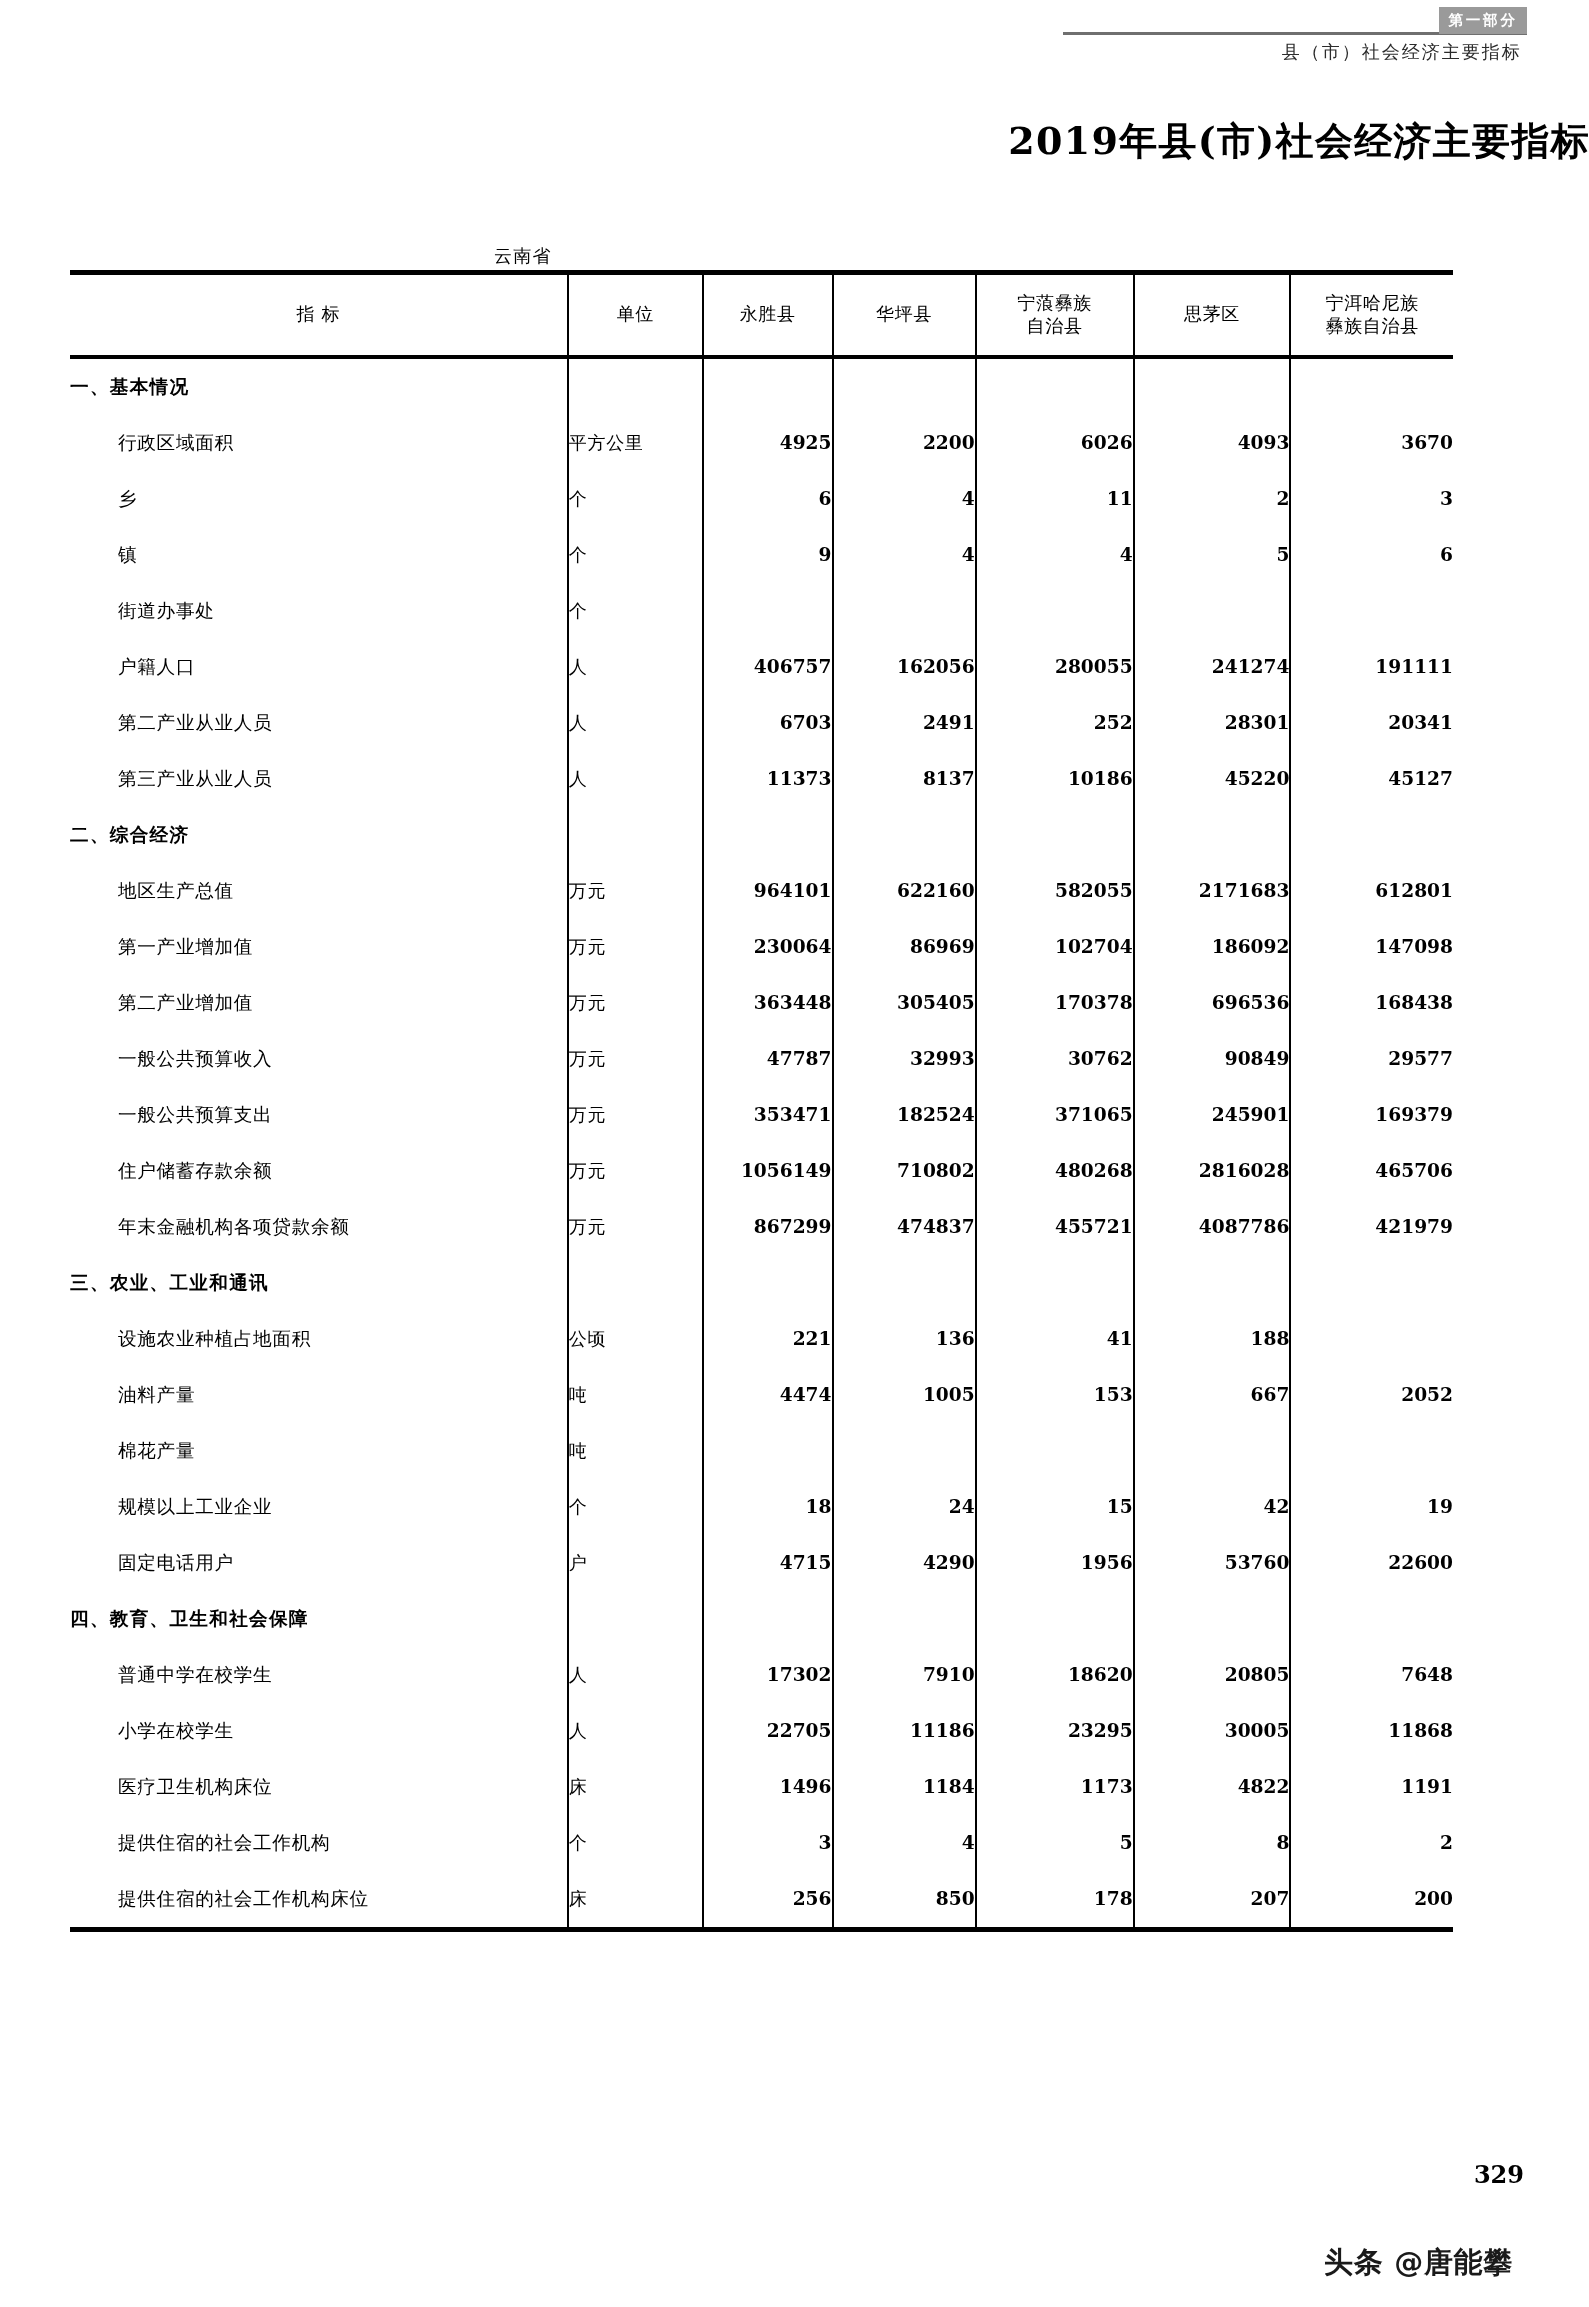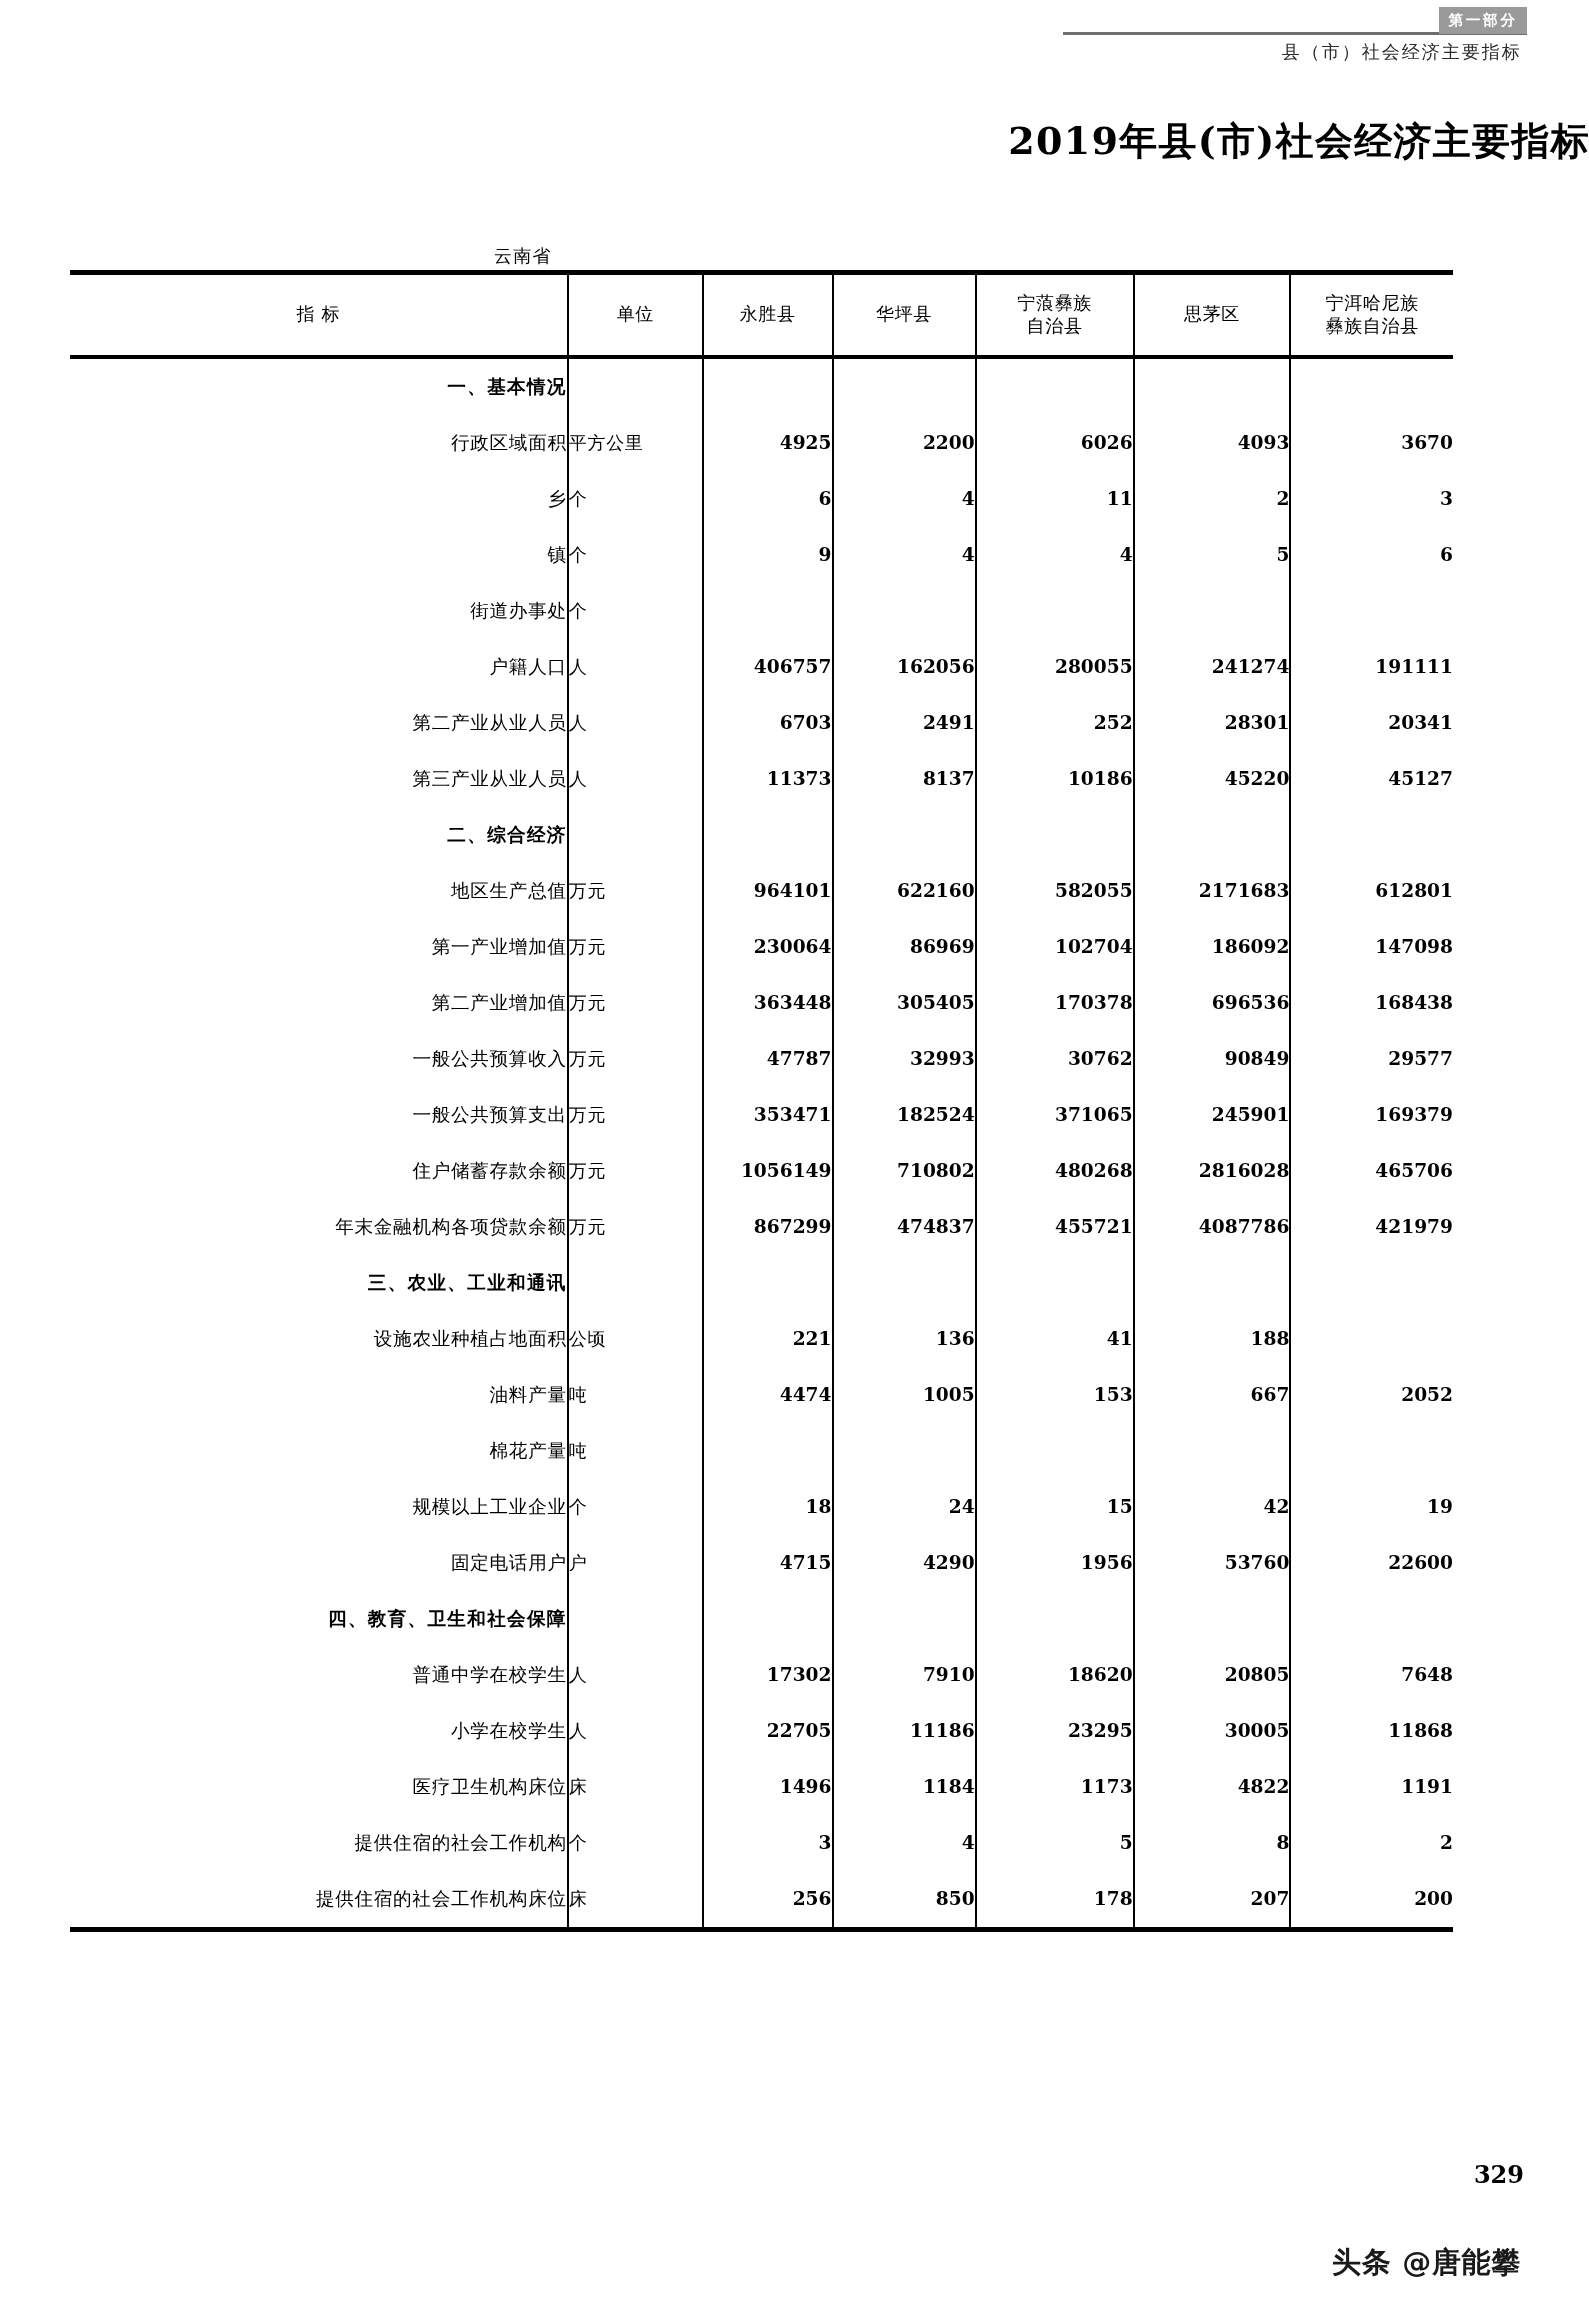--- a/index.html
+++ b/index.html
@@ -111,21 +111,21 @@
     height: 56px;
     vertical-align: middle;
     padding: 0;
     border-left: 2px solid #000;
     border-right: 2px solid #000;
   }
   table.stat tbody td.c-ind { border-left: none; }
   table.stat tbody td.c-last { border-right: none; }
 
   td.c-ind {
-    text-align: right;
+    text-align: left;
     padding-left: 5.3px;
     font-size: 18.6px;
     letter-spacing: 0.7px;
     white-space: nowrap;
   }
   td.c-ind .ind-text { display: inline-block; }
   tr.section td.c-ind .ind-text {
     font-weight: 700;
     padding-left: 0px;
     letter-spacing: 1.3px;
@@ -159,21 +159,21 @@
     position: absolute;
     bottom: 118px;
     right: 66px;
     font-family: "DejaVu Serif", "Liberation Serif", serif;
     font-size: 24px;
     font-weight: 700;
   }
   .watermark {
     position: absolute;
     bottom: 24px;
-    right: 69px;
+    right: 77px;
     font-size: 29px;
     font-weight: 700;
     color: #1a1a1a;
     letter-spacing: 0.7px;
   }
 </style>
 </head>
 <body>
 
 <div class="running-head">

